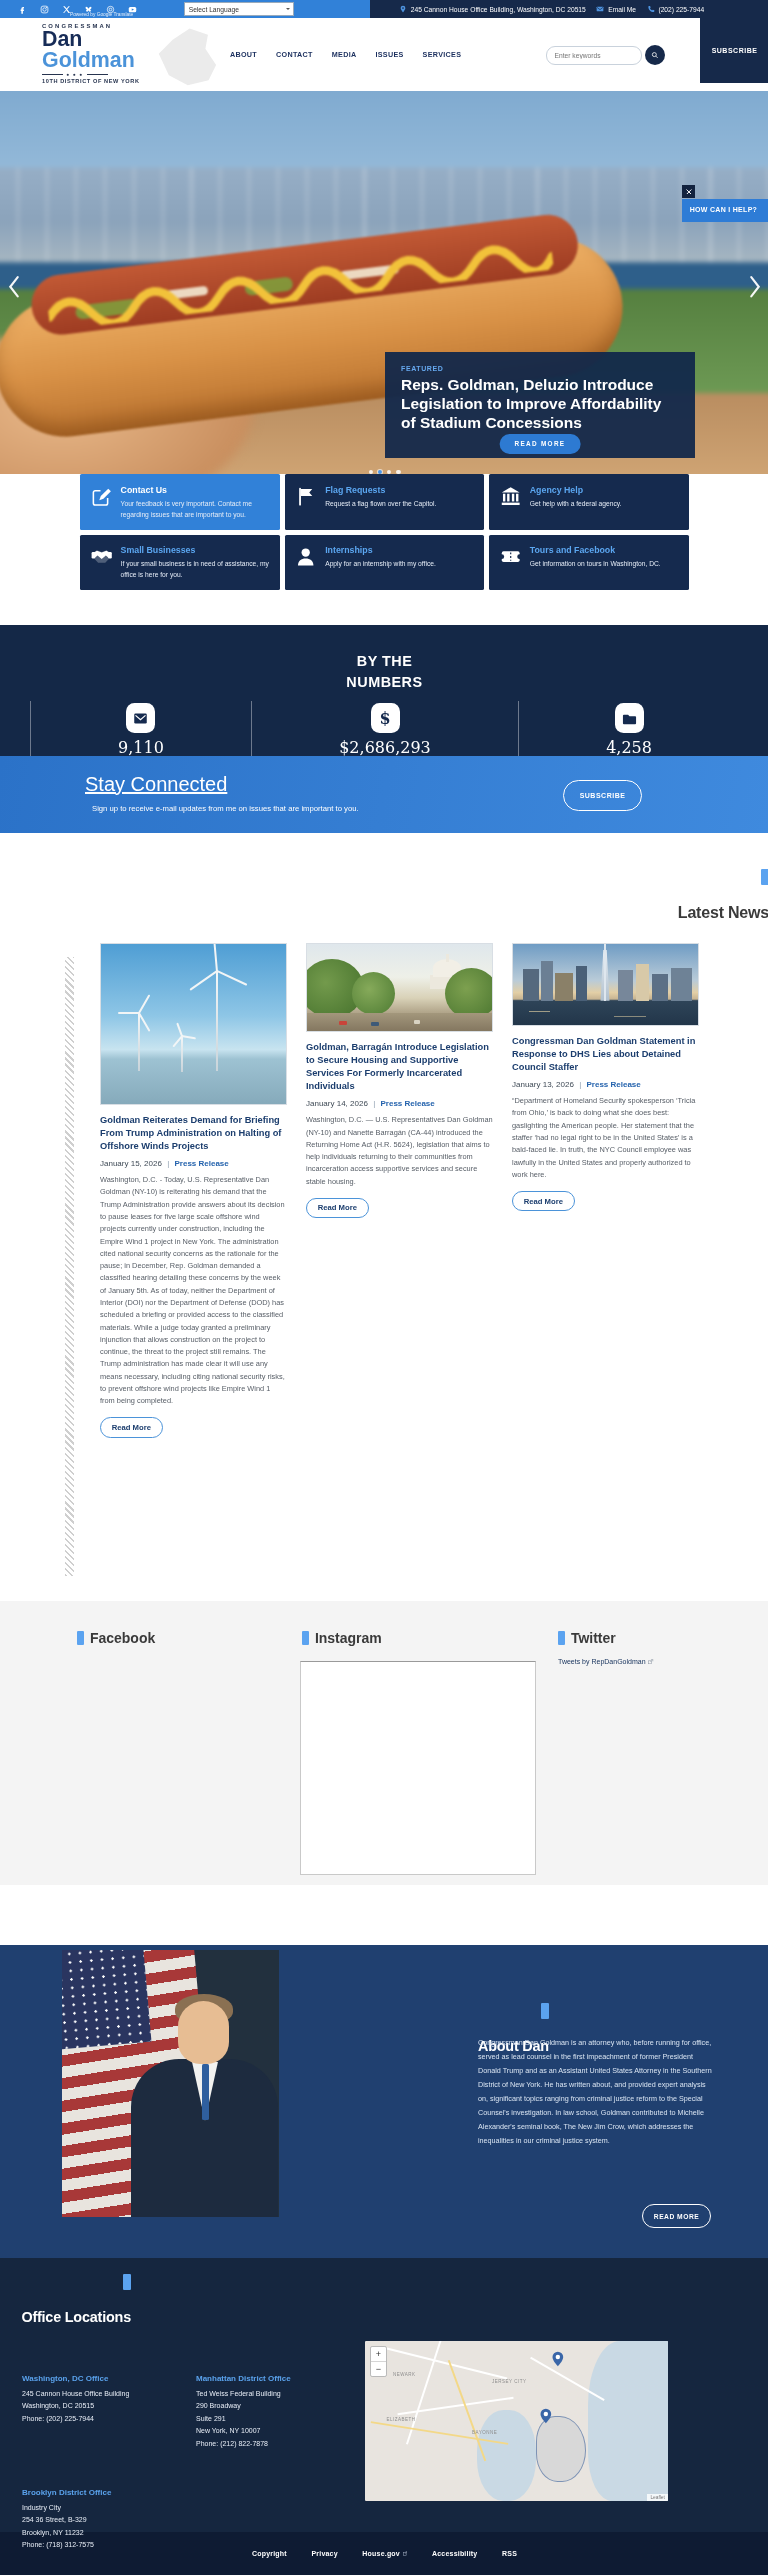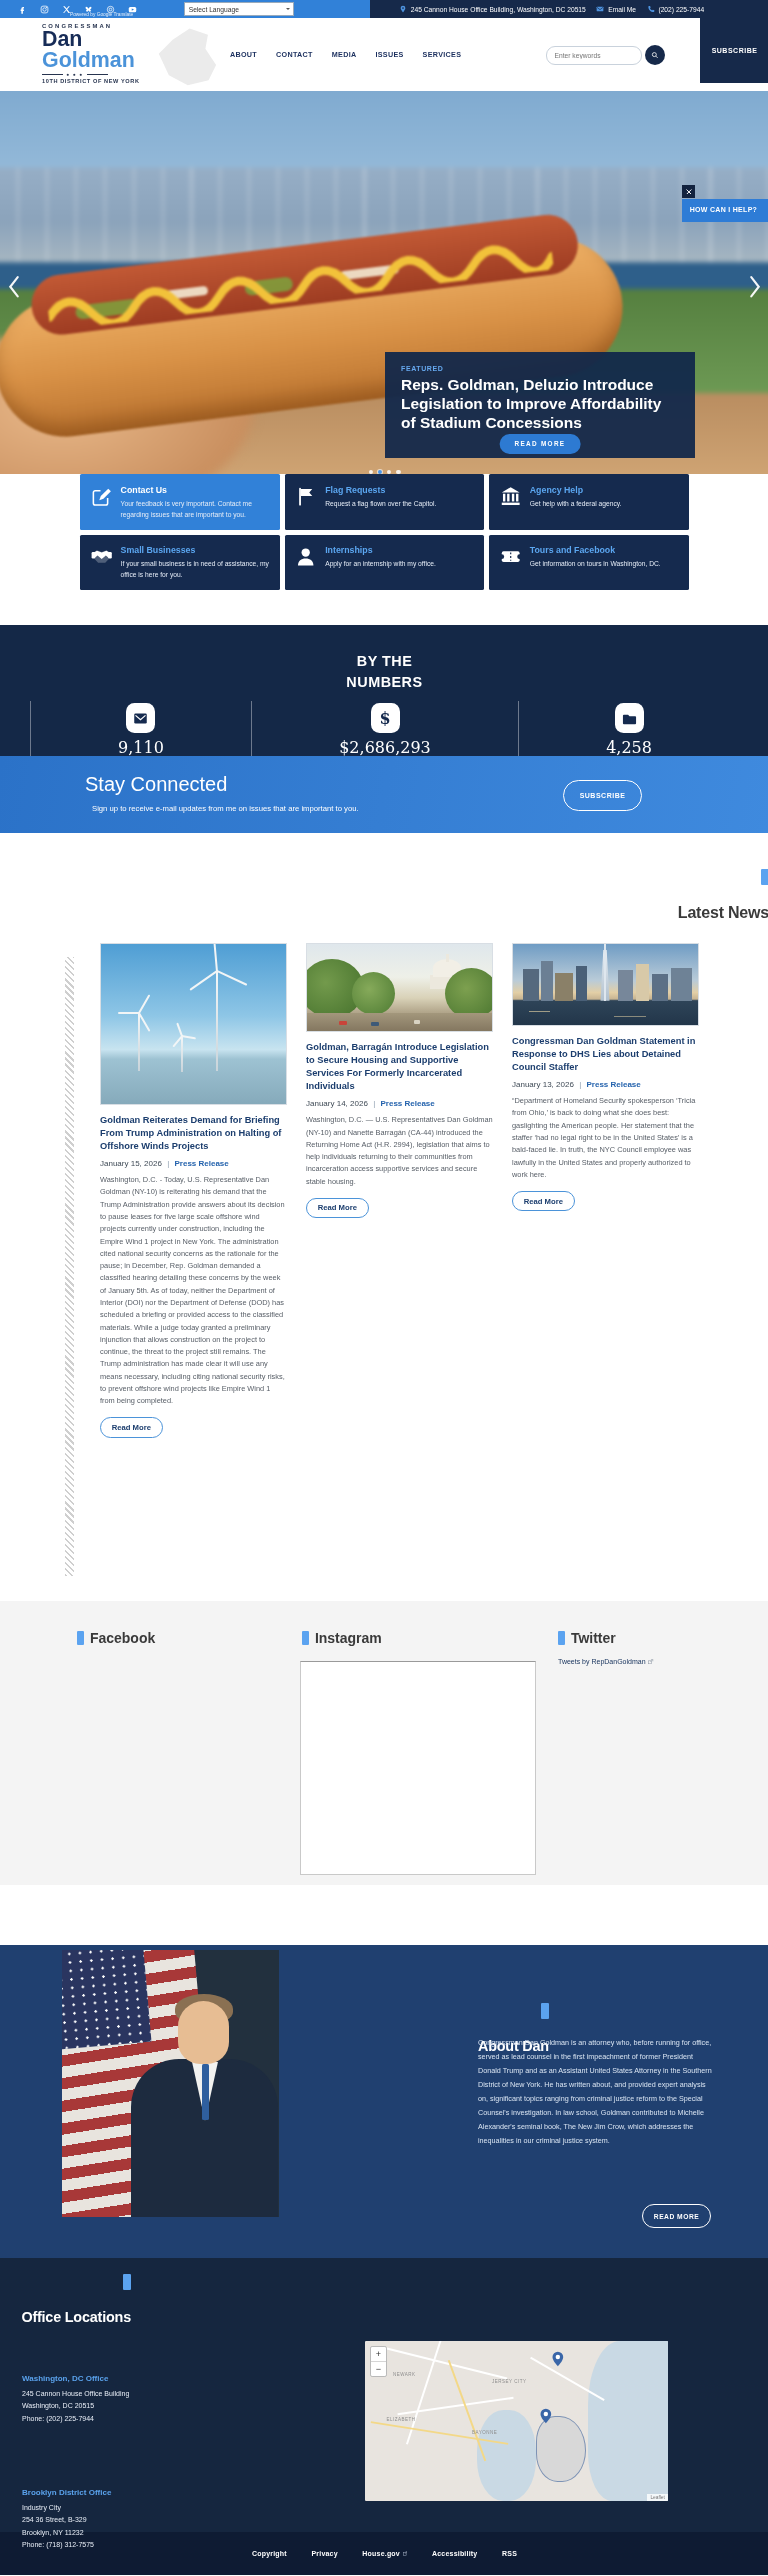--- a/index.html
+++ b/index.html
@@ -74,21 +74,21 @@
   .numbers{height:131px;background:#142847;color:#fff;padding-top:26px;box-sizing:border-box;}
   .btn-title{width:128px;margin:0 auto;text-align:center;font-size:14.4px;font-weight:bold;letter-spacing:0.5px;line-height:1.45;}
   .stats{width:710px;margin:8.5px auto 0;display:grid;grid-template-columns:1fr 1.2fr 1fr;}
   .stat{border-left:0.5px solid rgba(255,255,255,.38);text-align:center;padding:2.1px 0 7.5px;}
   .stat-icon{width:29px;height:30px;background:#fff;border-radius:8.5px;margin:0 auto;display:flex;align-items:center;justify-content:center;color:#152a4e;}
   .stat-glyph{font-family:"DejaVu Serif","Liberation Serif",serif;font-size:16px;font-weight:bold;color:#152a4e;}
   .stat-value{font-family:"DejaVu Serif","Liberation Serif",serif;font-size:16px;margin-top:4.8px;}
   .stat-label{font-size:7.7px;margin-top:3.7px;}
   
   .connect{height:77px;background:linear-gradient(100deg,#2b72c8,#3f8ade);position:relative;color:#fff;}
-  .sc-title{position:absolute;left:85px;top:17px;font-size:20px;}
+  .sc-title{position:absolute;left:85px;top:17px;font-size:20px;text-decoration:underline;}
   .sc-sub{position:absolute;left:92px;top:48px;font-size:7.7px;}
   .sc-btn{position:absolute;left:563px;top:23.5px;width:79px;height:31px;background:transparent;border:1.1px solid #fff;border-radius:16px;color:#fff;font-size:7px;font-weight:bold;letter-spacing:0.5px;cursor:pointer;font-family:"Liberation Sans",sans-serif;}
   
   .news{position:relative;background:#fff;min-height:768px;box-sizing:border-box;padding-top:36px;}
   .sec-head{display:flex;align-items:flex-end;gap:19px;flex-direction:column;}
   .news .sec-head{margin-left:77px;}
   .sq{width:8px;height:16px;background:#5ba3f0;border-radius:1.1px;}
   .sec-head h2{margin:0;font-size:16px;color:#3a3a3a;letter-spacing:-0.2px;}
   .hatch{position:absolute;left:65px;top:124px;width:9px;height:619px;background:repeating-linear-gradient(45deg,#cfcfcf 0 1.6px,#ffffff 1.6px 4.3px);cursor:pointer;}
   .news-cards{margin:21.4px 0 0 100px;display:flex;gap:19px;align-items:flex-start;}
@@ -488,21 +488,21 @@
           <div style="position:absolute;left:32px;bottom:6.4px;width:7.5px;height:4.3px;background:#c9443a;border-radius:1.1px;"></div>
           <div style="position:absolute;left:64px;bottom:5.3px;width:7.5px;height:4.3px;background:#3e5a78;border-radius:1.1px;"></div>
           <div style="position:absolute;left:107px;bottom:7px;width:6.4px;height:4.3px;background:#d8d2c2;border-radius:1.1px;"></div>
         </div>
         <div class="nh">Goldman, Barragán Introduce Legislation to Secure Housing and Supportive Services For Formerly Incarcerated Individuals</div>
         <div class="nmeta">
           <span>January 14, 2026</span>
           <span class="nsep">|</span>
           <a class="ncat">Press Release</a>
         </div>
-        <div class="nbody">Washington, D.C. — U.S. Representatives Dan Goldman (NY-10) and Nanette Barragán (CA-44) introduced the Returning Home Act (H.R. 2994), legislation that aims to help individuals returning to their communities from incarceration access supportive services and secure stable housing.</div>
+        <div class="nbody">Washington, D.C. — U.S. Representatives Dan Goldman (NY-10) and Nanette Barragán (CA-44) introduced the Returning Home Act (H.R. 5624), legislation that aims to help individuals returning to their communities from incarceration access supportive services and secure stable housing.</div>
         <button class="nbtn">Read More</button>
       </div>
 
       <div class="ncard">
         <div class="nimg art-nyc">
           <div class="bld" style="left:9.6px;width:16px;height:32px;background:#55697e;"></div>
           <div class="bld" style="left:28px;width:11.7px;height:40px;background:#6b7f94;"></div>
           <div class="bld" style="left:42px;width:18px;height:28px;background:#8a8068;"></div>
           <div class="bld" style="left:63px;width:10.7px;height:35px;background:#4a6078;"></div>
           <div class="bld" style="left:85px;width:14px;height:51px;background:linear-gradient(180deg,#e8eef4,#b0c0ce);clip-path:polygon(18% 100%,38% 0,62% 0,82% 100%);"></div>
@@ -575,20 +575,28 @@
     <div class="of-head sec-head">
       <span class="sq"></span>
       <h2>Office Locations</h2>
     </div>
     <div class="ofc" style="left:22px;top:116px;">
       <div class="ofc-name">Washington, DC Office</div>
       <div class="ofc-line">245 Cannon House Office Building</div>
       <div class="ofc-line">Washington, DC 20515</div>
       <div class="ofc-line">Phone: (202) 225-7944</div>
     </div>
+    <div class="ofc" style="left:196px;top:116px;">
+      <div class="ofc-name">Manhattan District Office</div>
+      <div class="ofc-line">Ted Weiss Federal Building</div>
+      <div class="ofc-line">290 Broadway</div>
+      <div class="ofc-line">Suite 291</div>
+      <div class="ofc-line">New York, NY 10007</div>
+      <div class="ofc-line">Phone: (212) 822-7878</div>
+    </div>
     <div class="ofc" style="left:22px;top:230px;">
       <div class="ofc-name">Brooklyn District Office</div>
       <div class="ofc-line">Industry City</div>
       <div class="ofc-line">254 36 Street, B-329</div>
       <div class="ofc-line">Brooklyn, NY 11232</div>
       <div class="ofc-line">Phone: (718) 312-7575</div>
     </div>
     <div class="map">
       <div class="water" style="right:0;top:0;width:80px;height:100%;border-radius:40% 0 0 30%;"></div>
       <div class="water" style="left:112px;top:69px;width:59px;height:91px;border-radius:45%;"></div>

